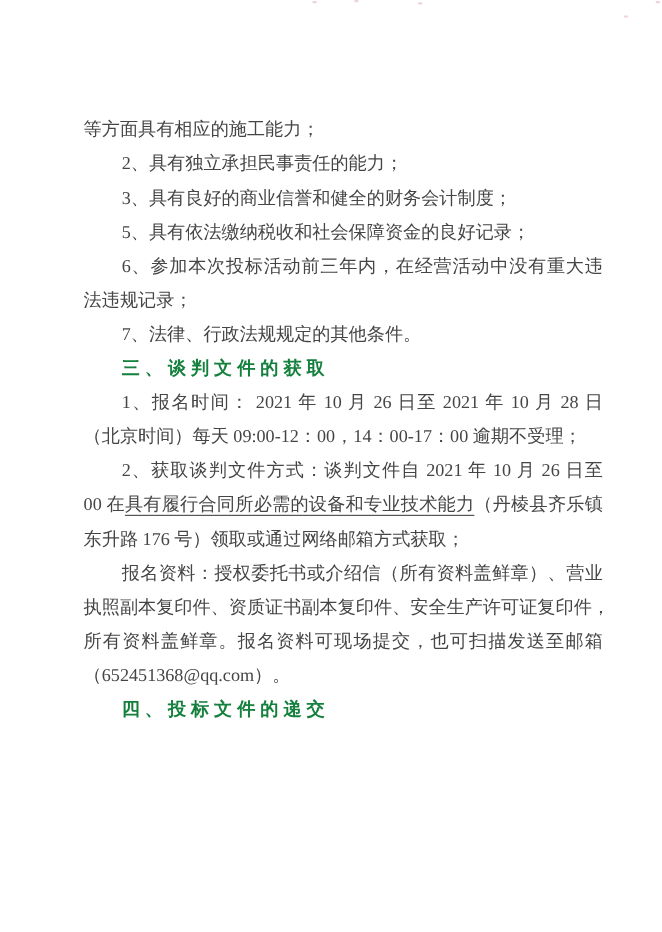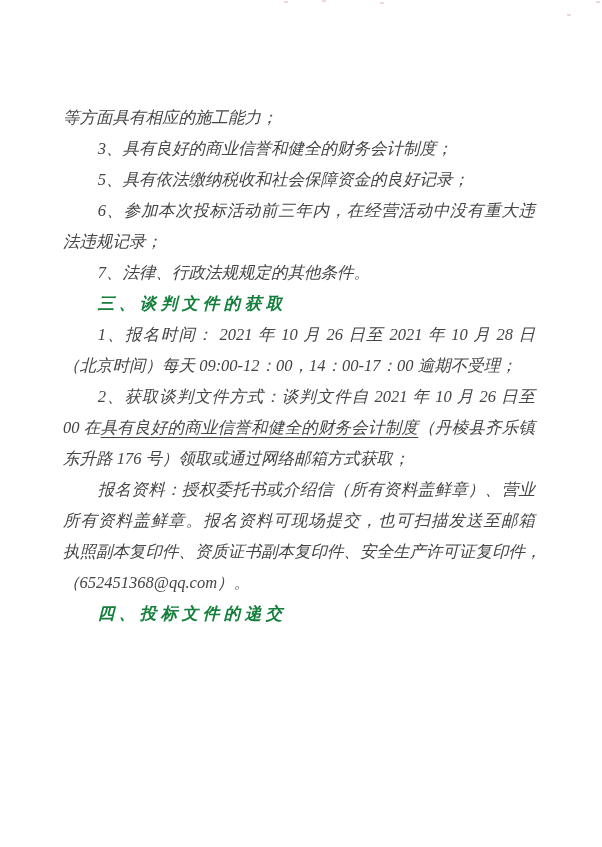--- a/index.html
+++ b/index.html
@@ -10,28 +10,27 @@
   .page {
     position: relative;
     width: 602px;
     height: 847px;
     background: #ffffff;
     overflow: hidden;
     font-family: "Liberation Serif", "DejaVu Serif", serif;
   }
   .content {
     position: absolute;
-    left: 63px;
+    left: 76px;
     top: 102px;
     width: 472px;
     font-size: 16.5px;
     line-height: 31px;
     color: #454545;
     text-align: left;
-    font-style: italic;
   }
   .line {
     white-space: nowrap;
     height: 31px;
   }
   .line.indent {
     text-indent: 2.1em;
   }
   .line.justify {
     text-align: justify;
@@ -61,30 +60,31 @@
 <div class="page">
   <div id="specks">
       <div class="speck" style="left: 284px; top: 1px; background: rgb(224, 176, 176);"></div>
       <div class="speck" style="left: 322px; top: 0px; background: rgb(224, 176, 176);"></div>
       <div class="speck" style="left: 380px; top: 2px; background: rgb(224, 176, 176);"></div>
       <div class="speck" style="left: 567px; top: 14px; background: rgb(224, 176, 176);"></div>
       <div class="speck" style="left: 596px; top: 1px; background: rgb(224, 176, 176);"></div>
     </div>
   <div class="content" id="content">
       <div class="line"><span>等方面具有相应的施工能力；</span></div>
+      <div class="line indent"><span>2、具有独立承担民事责任的能力；</span></div>
       <div class="line indent"><span>3、具有良好的商业信誉和健全的财务会计制度；</span></div>
       <div class="line indent"><span>5、具有依法缴纳税收和社会保障资金的良好记录；</span></div>
       <div class="line indent justify"><span>6、参加本次投标活动前三年内，在经营活动中没有重大违</span></div>
       <div class="line"><span>法违规记录；</span></div>
       <div class="line indent"><span>7、法律、行政法规规定的其他条件。</span></div>
       <div class="line indent bold"><span>三、谈判文件的获取</span></div>
       <div class="line indent justify"><span>1、报名时间： 2021 年 10 月 26 日至 2021 年 10 月 28 日</span></div>
       <div class="line"><span>（北京时间）每天 09:00-12：00，14：00-17：00 逾期不受理；</span></div>
       <div class="line indent justify"><span>2、获取谈判文件方式：谈判文件自 2021 年 10 月 26 日至</span></div>
-      <div class="line justify"><span>00 在</span><span class="underline">具有良好的商业信誉和健全的财务会计制度</span><span>（丹棱县齐乐镇</span></div>
+      <div class="line justify"><span>00 在</span><span class="underline">具有履行合同所必需的设备和专业技术能力</span><span>（丹棱县齐乐镇</span></div>
       <div class="line"><span>东升路 176 号）领取或通过网络邮箱方式获取；</span></div>
       <div class="line indent justify"><span>报名资料：授权委托书或介绍信（所有资料盖鲜章）、营业</span></div>
+      <div class="line justify"><span>执照副本复印件、资质证书副本复印件、安全生产许可证复印件，</span></div>
       <div class="line justify"><span>所有资料盖鲜章。报名资料可现场提交，也可扫描发送至邮箱</span></div>
-      <div class="line justify"><span>执照副本复印件、资质证书副本复印件、安全生产许可证复印件，</span></div>
       <div class="line"><span>（652451368@qq.com）。</span></div>
       <div class="line indent bold"><span>四、投标文件的递交</span></div>
     </div>
 </div>
 
 </body></html>

